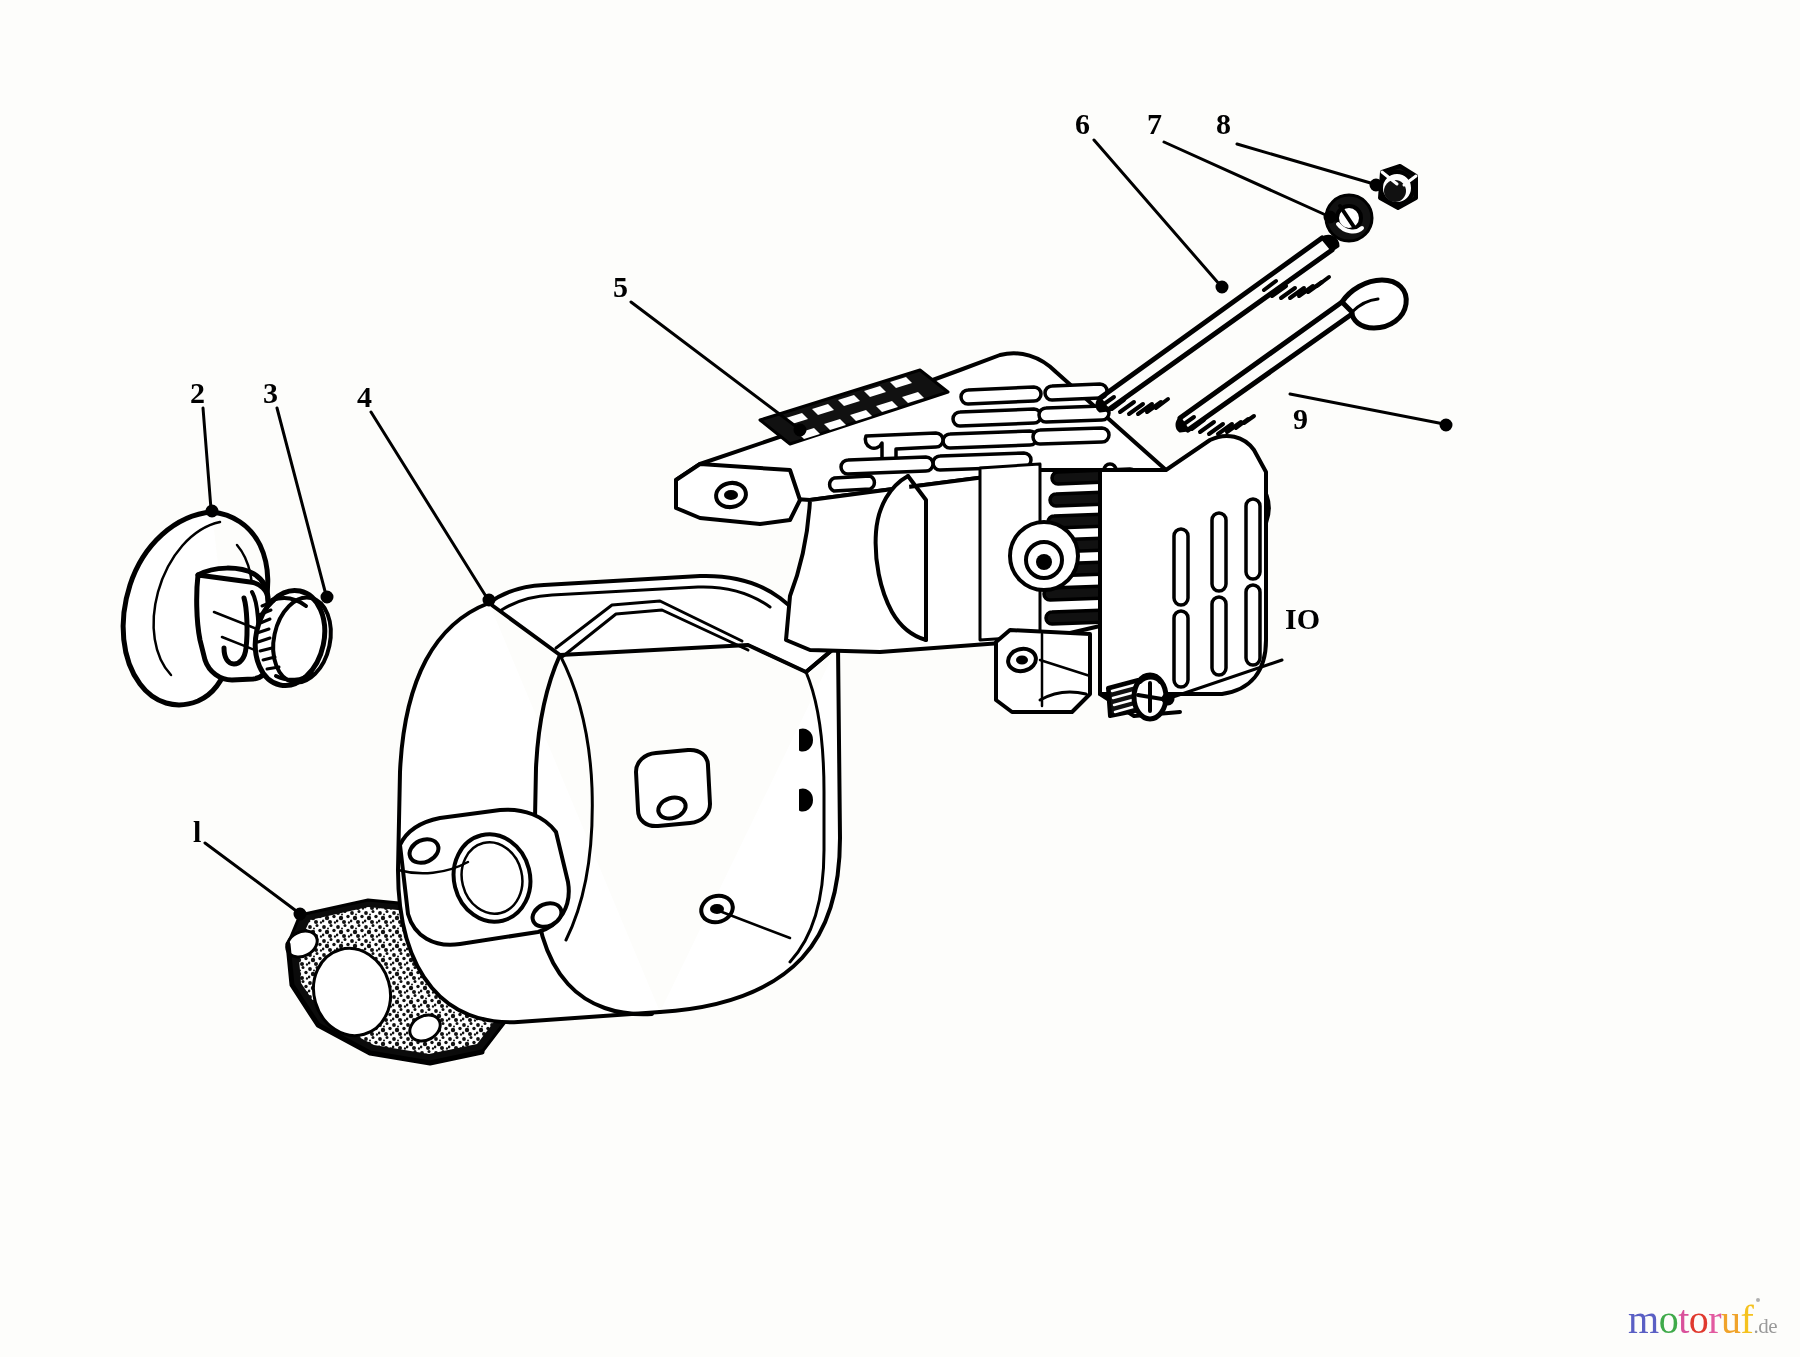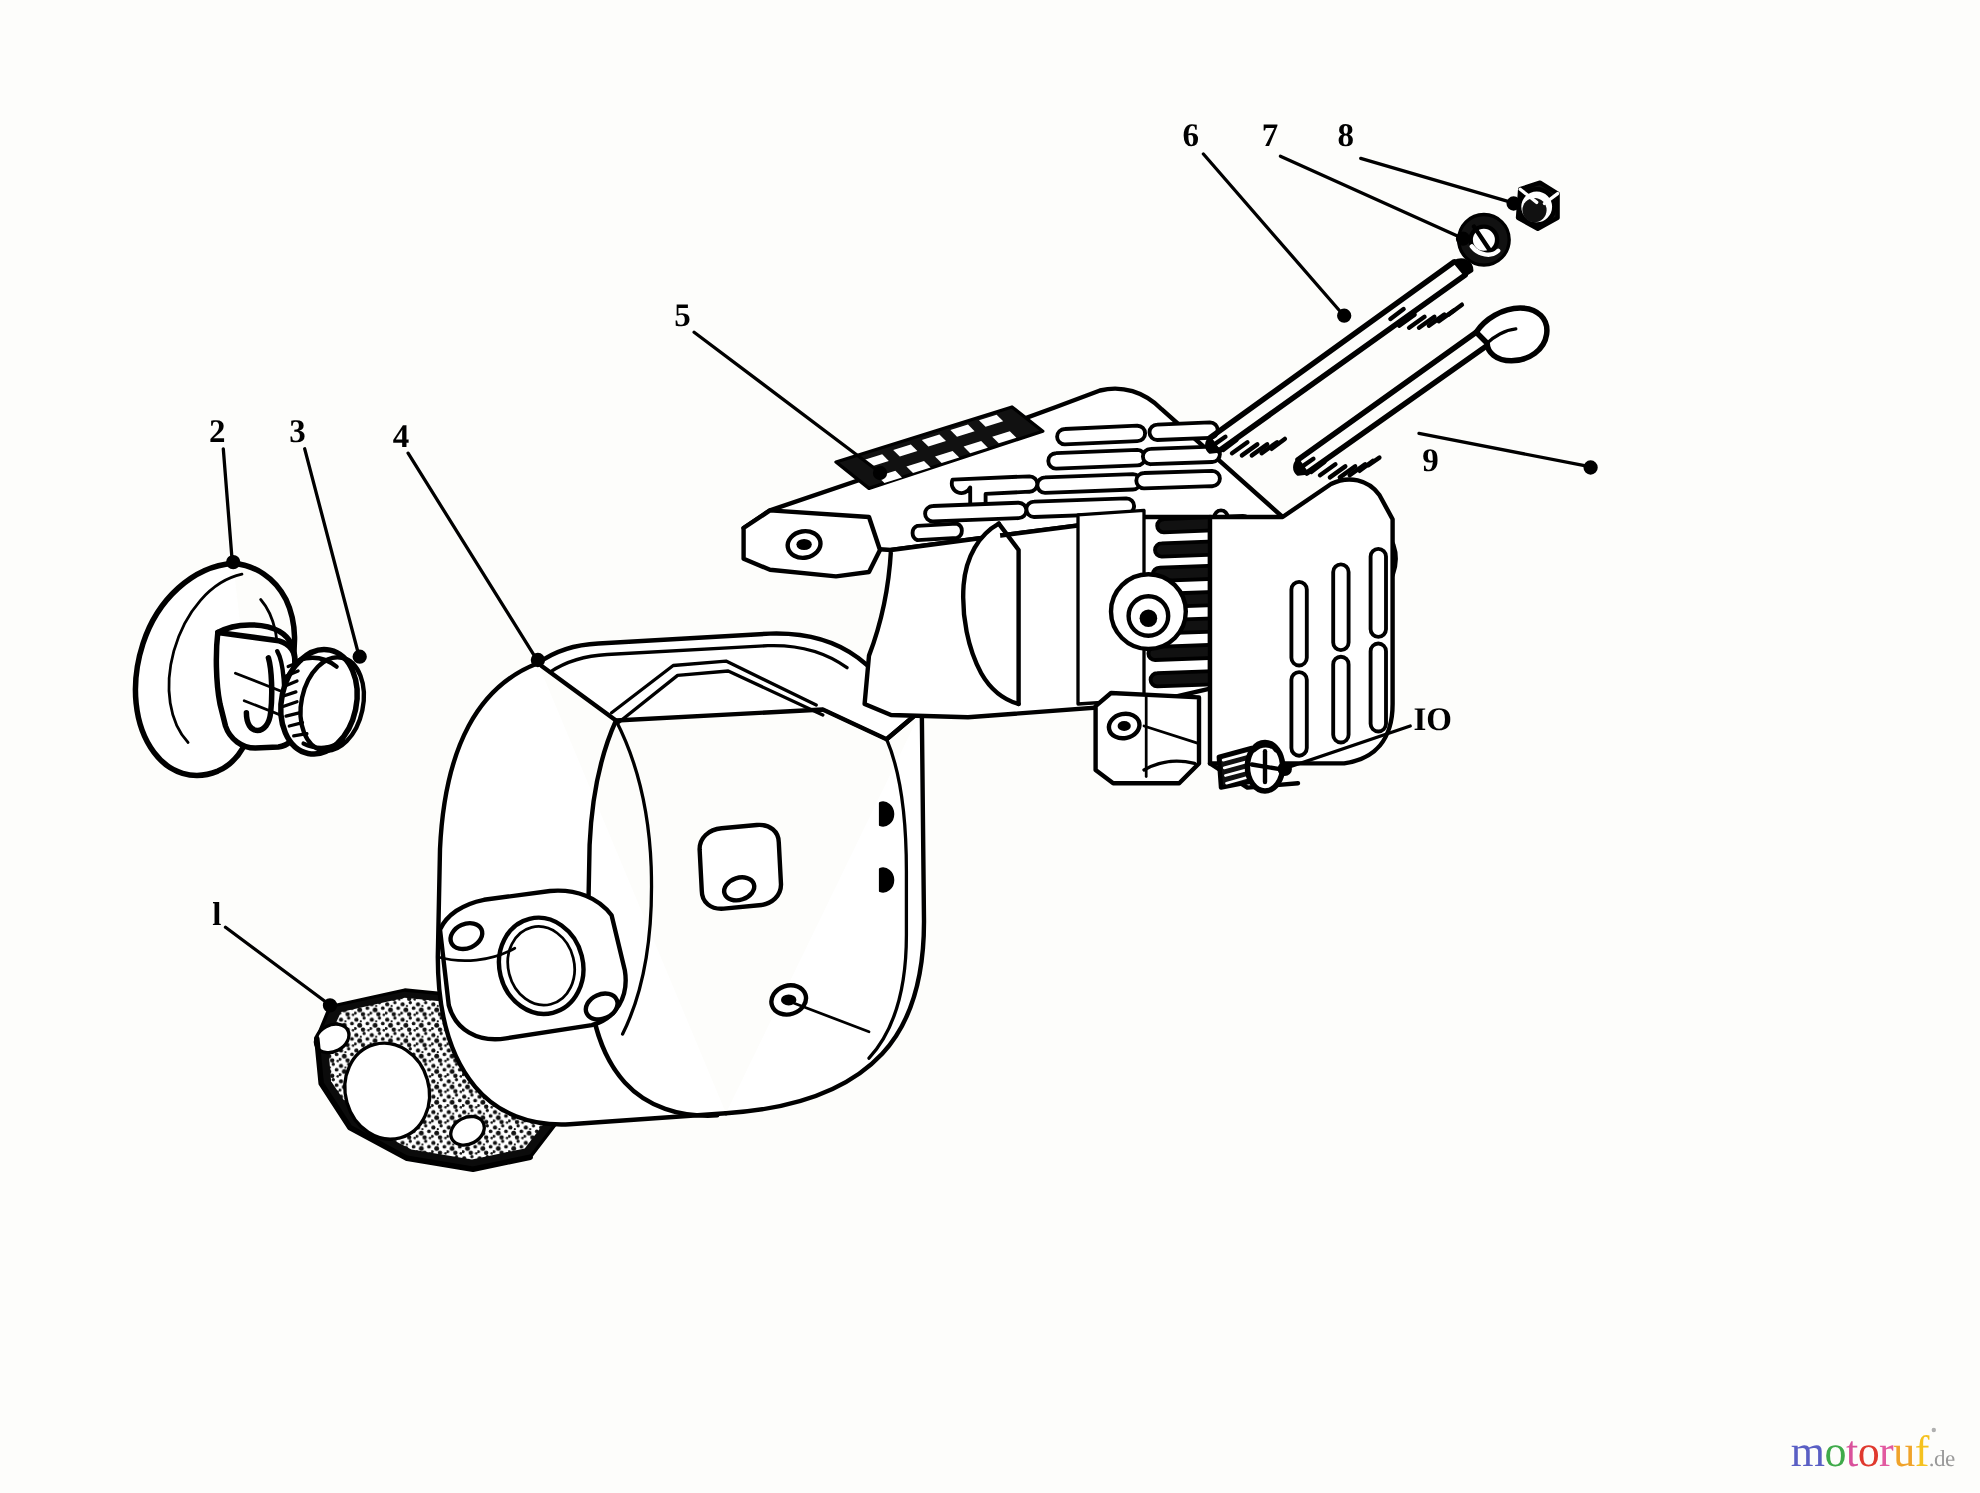--- a/index.html
+++ b/index.html
@@ -392,19 +392,19 @@
 
   <div class="callout" style="left:193px; top:817px;">l</div>
   <div class="callout" style="left:190px; top:378px;">2</div>
   <div class="callout" style="left:263px; top:378px;">3</div>
   <div class="callout" style="left:357px; top:382px;">4</div>
   <div class="callout" style="left:613px; top:272px;">5</div>
   <div class="callout" style="left:1075px; top:109px;">6</div>
   <div class="callout" style="left:1147px; top:109px;">7</div>
   <div class="callout" style="left:1216px; top:109px;">8</div>
   <div class="callout" style="left:1293px; top:404px;">9</div>
-  <div class="callout" style="left:1285px; top:640px;">IO</div>
+  <div class="callout" style="left:1285px; top:604px;">IO</div>
 
   <div id="watermark">
     <span><span style="color: rgb(90, 95, 196);">m</span><span style="color: rgb(63, 170, 74);">o</span><span style="color: rgb(217, 81, 155);">t</span><span style="color: rgb(224, 57, 46);">o</span><span style="color: rgb(226, 90, 160);">r</span><span style="color: rgb(240, 163, 42);">u</span><span class="wm-dot" style="color: rgb(245, 194, 31);">f</span></span><span class="wm-suffix">.de</span>
   </div>
 
 </div>
 
 </body></html>

